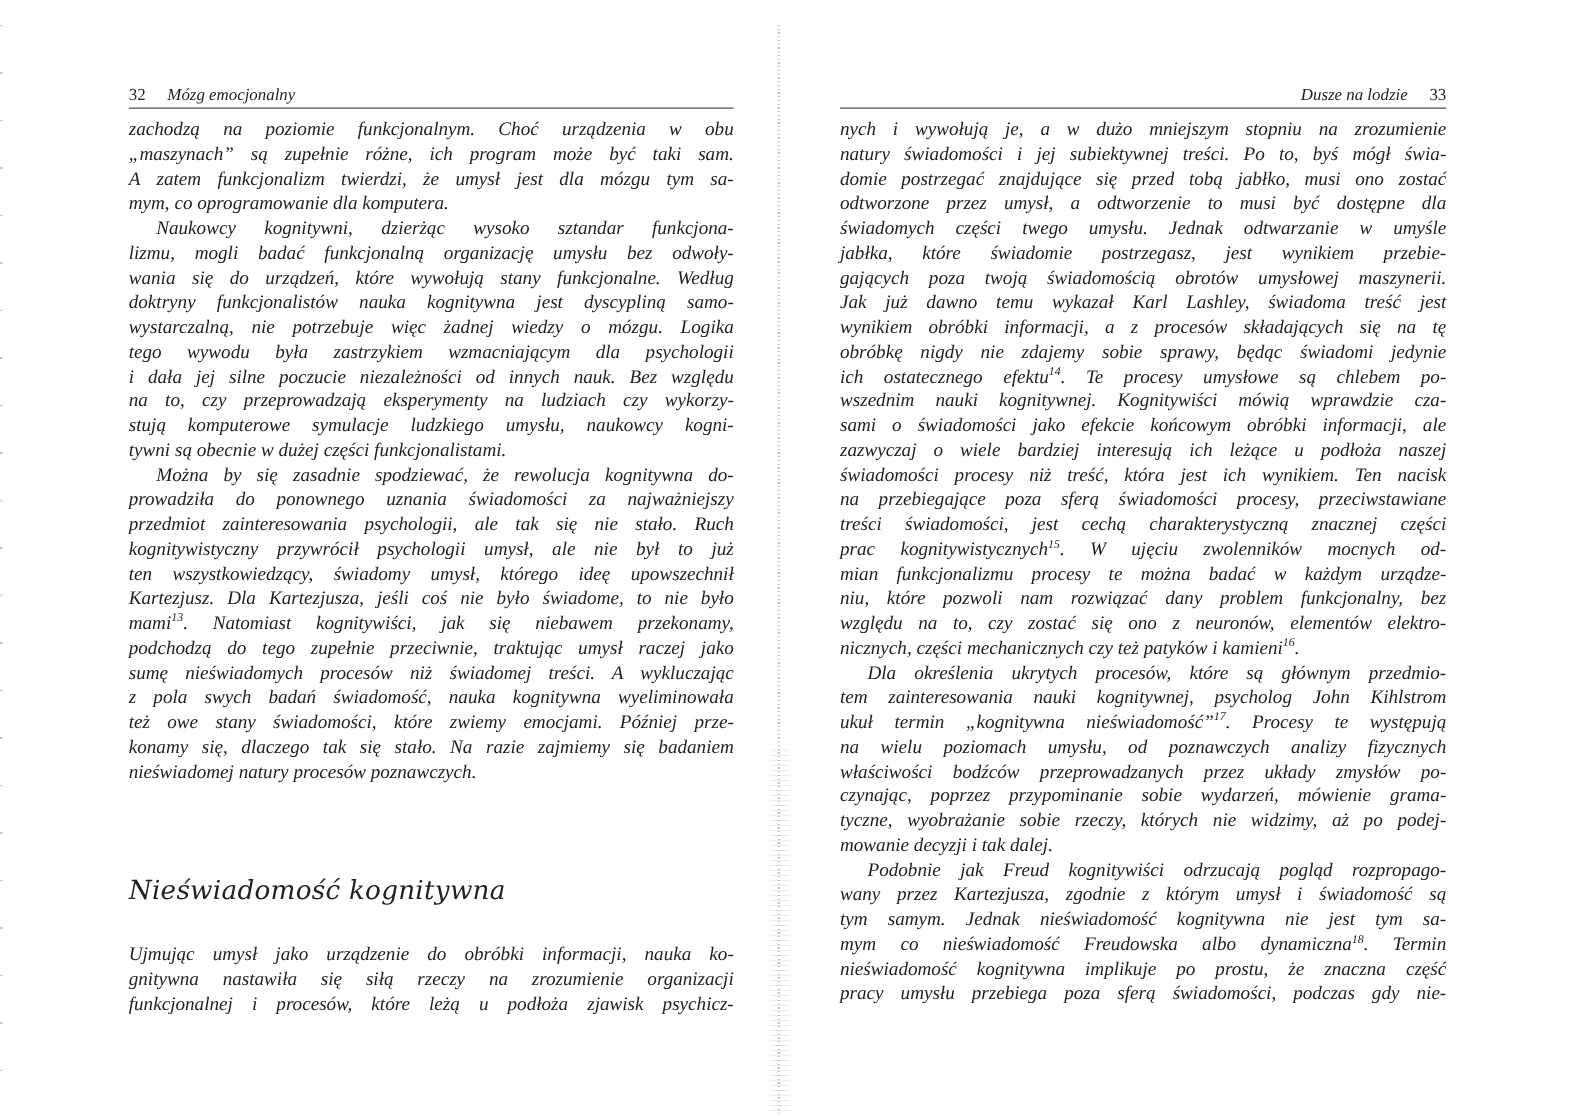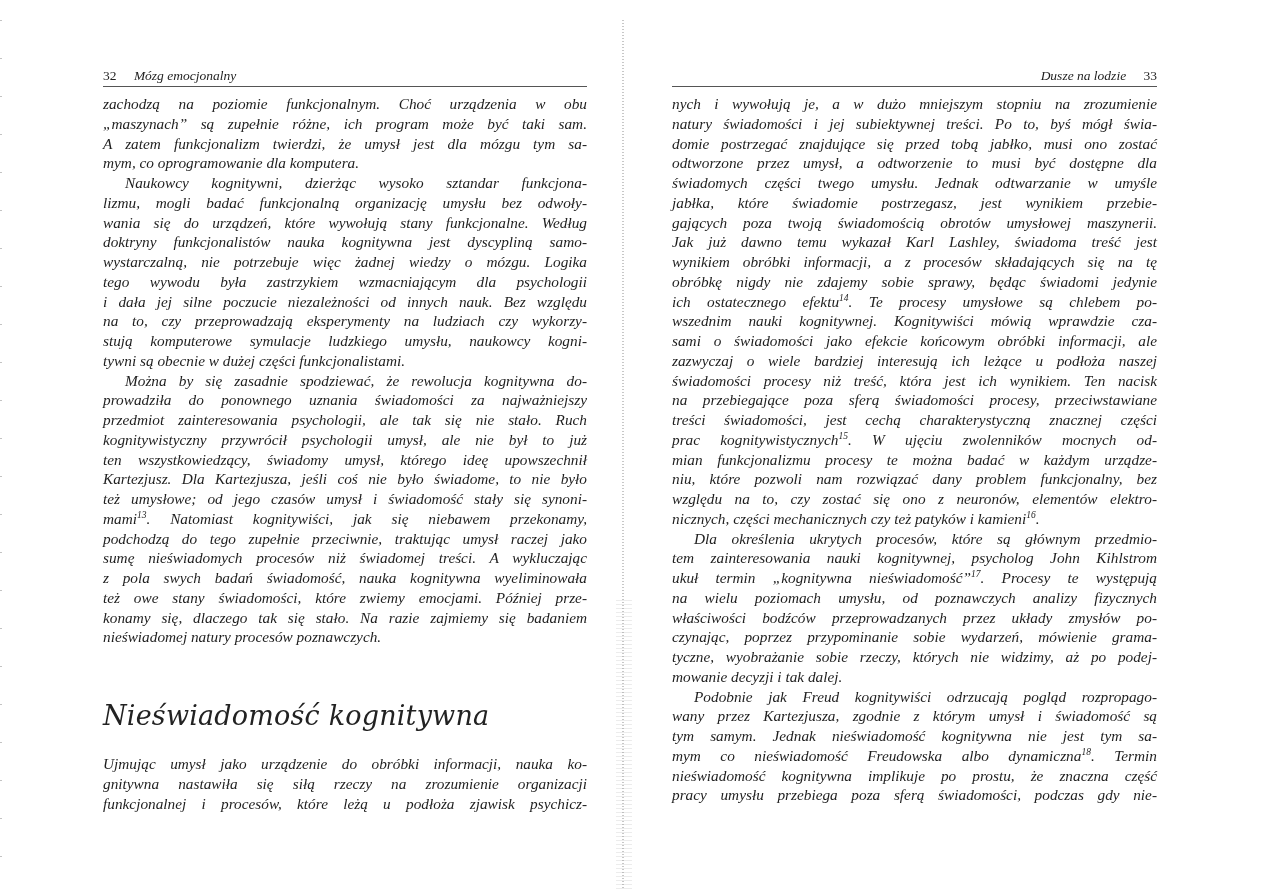--- a/index.html
+++ b/index.html
@@ -31,21 +31,21 @@
   .line {
     display:block; white-space:nowrap; height:19.75px;
     text-align:justify; text-align-last:justify;
   }
   .line.last { text-align-last:left; }
   .line.indent { padding-left:22px; }
   sup { font-size:9.5px; line-height:0; vertical-align:6px; }
   .section-heading {
     position:absolute; left:0; top:700px;
     font-family:"DejaVu Serif","Liberation Serif",serif;
-    font-style:italic; font-size:27px; color:#222;
+    font-style:italic; font-size:21px; color:#222;
     letter-spacing:0.2px;
   }
   .gutter {
     position:absolute; left:622px; top:20px; width:2px; height:870px;
     background:repeating-linear-gradient(to bottom,#9a9a9a 0 1px,transparent 1px 3px);
     opacity:0.55;
   }
   .gutter-scan {
     position:absolute; left:616px; top:600px; width:16px; height:290px;
     background:repeating-linear-gradient(to bottom,rgba(150,150,150,0.18) 0 1px,transparent 1px 4px);
@@ -85,21 +85,20 @@
         <span class="line">stują komputerowe symulacje ludzkiego umysłu, naukowcy kogni-</span>
         <span class="line last">tywni są obecnie w dużej części funkcjonalistami.</span>
       </div>
       <div>
         <span class="line indent">Można by się zasadnie spodziewać, że rewolucja kognitywna do-</span>
         <span class="line">prowadziła do ponownego uznania świadomości za najważniejszy</span>
         <span class="line">przedmiot zainteresowania psychologii, ale tak się nie stało. Ruch</span>
         <span class="line">kognitywistyczny przywrócił psychologii umysł, ale nie był to już</span>
         <span class="line">ten wszystkowiedzący, świadomy umysł, którego ideę upowszechnił</span>
         <span class="line">Kartezjusz. Dla Kartezjusza, jeśli coś nie było świadome, to nie było</span>
-        <span class="line">też umysłowe; od jego czasów umysł i świadomość stały się synoni-</span>
         <span class="line">mami<sup>13</sup>. Natomiast kognitywiści, jak się niebawem przekonamy,</span>
         <span class="line">podchodzą do tego zupełnie przeciwnie, traktując umysł raczej jako</span>
         <span class="line">sumę nieświadomych procesów niż świadomej treści. A wykluczając</span>
         <span class="line">z pola swych badań świadomość, nauka kognitywna wyeliminowała</span>
         <span class="line">też owe stany świadomości, które zwiemy emocjami. Później prze-</span>
         <span class="line">konamy się, dlaczego tak się stało. Na razie zajmiemy się badaniem</span>
         <span class="line last">nieświadomej natury procesów poznawczych.</span>
       </div>
     </div>
   <div class="section-heading">Nieświadomość kognitywna</div>

